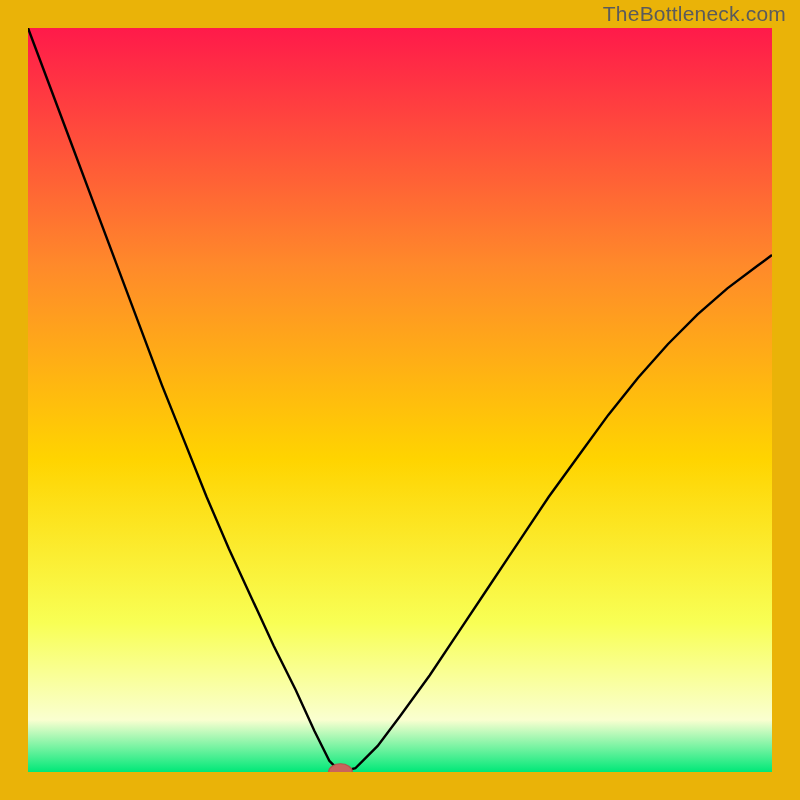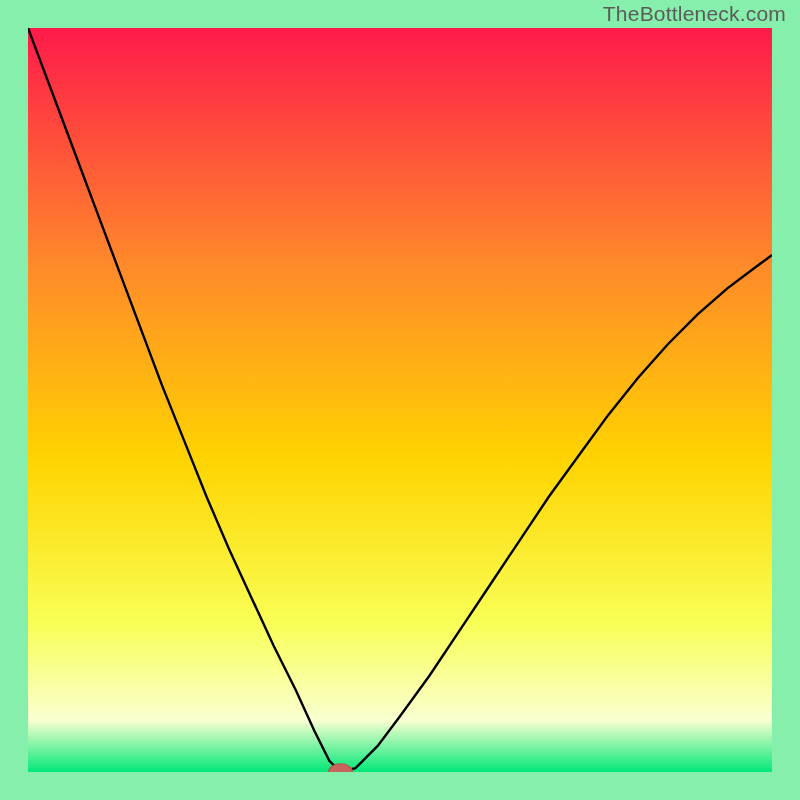--- a/index.html
+++ b/index.html
@@ -8,21 +8,21 @@
     width: 800px;
     height: 800px;
     background: #000;
     overflow: hidden;
     font-family: Arial, Helvetica, sans-serif;
   }
   .frame {
     position: relative;
     width: 800px;
     height: 800px;
-    background: #86efac;
+    background: #eab308;
   }
   .watermark {
     position: absolute;
     top: 2px;
     right: 14px;
     font-size: 21px;
     font-weight: 500;
     color: #5b5b5b;
     letter-spacing: 0.2px;
     z-index: 10;

